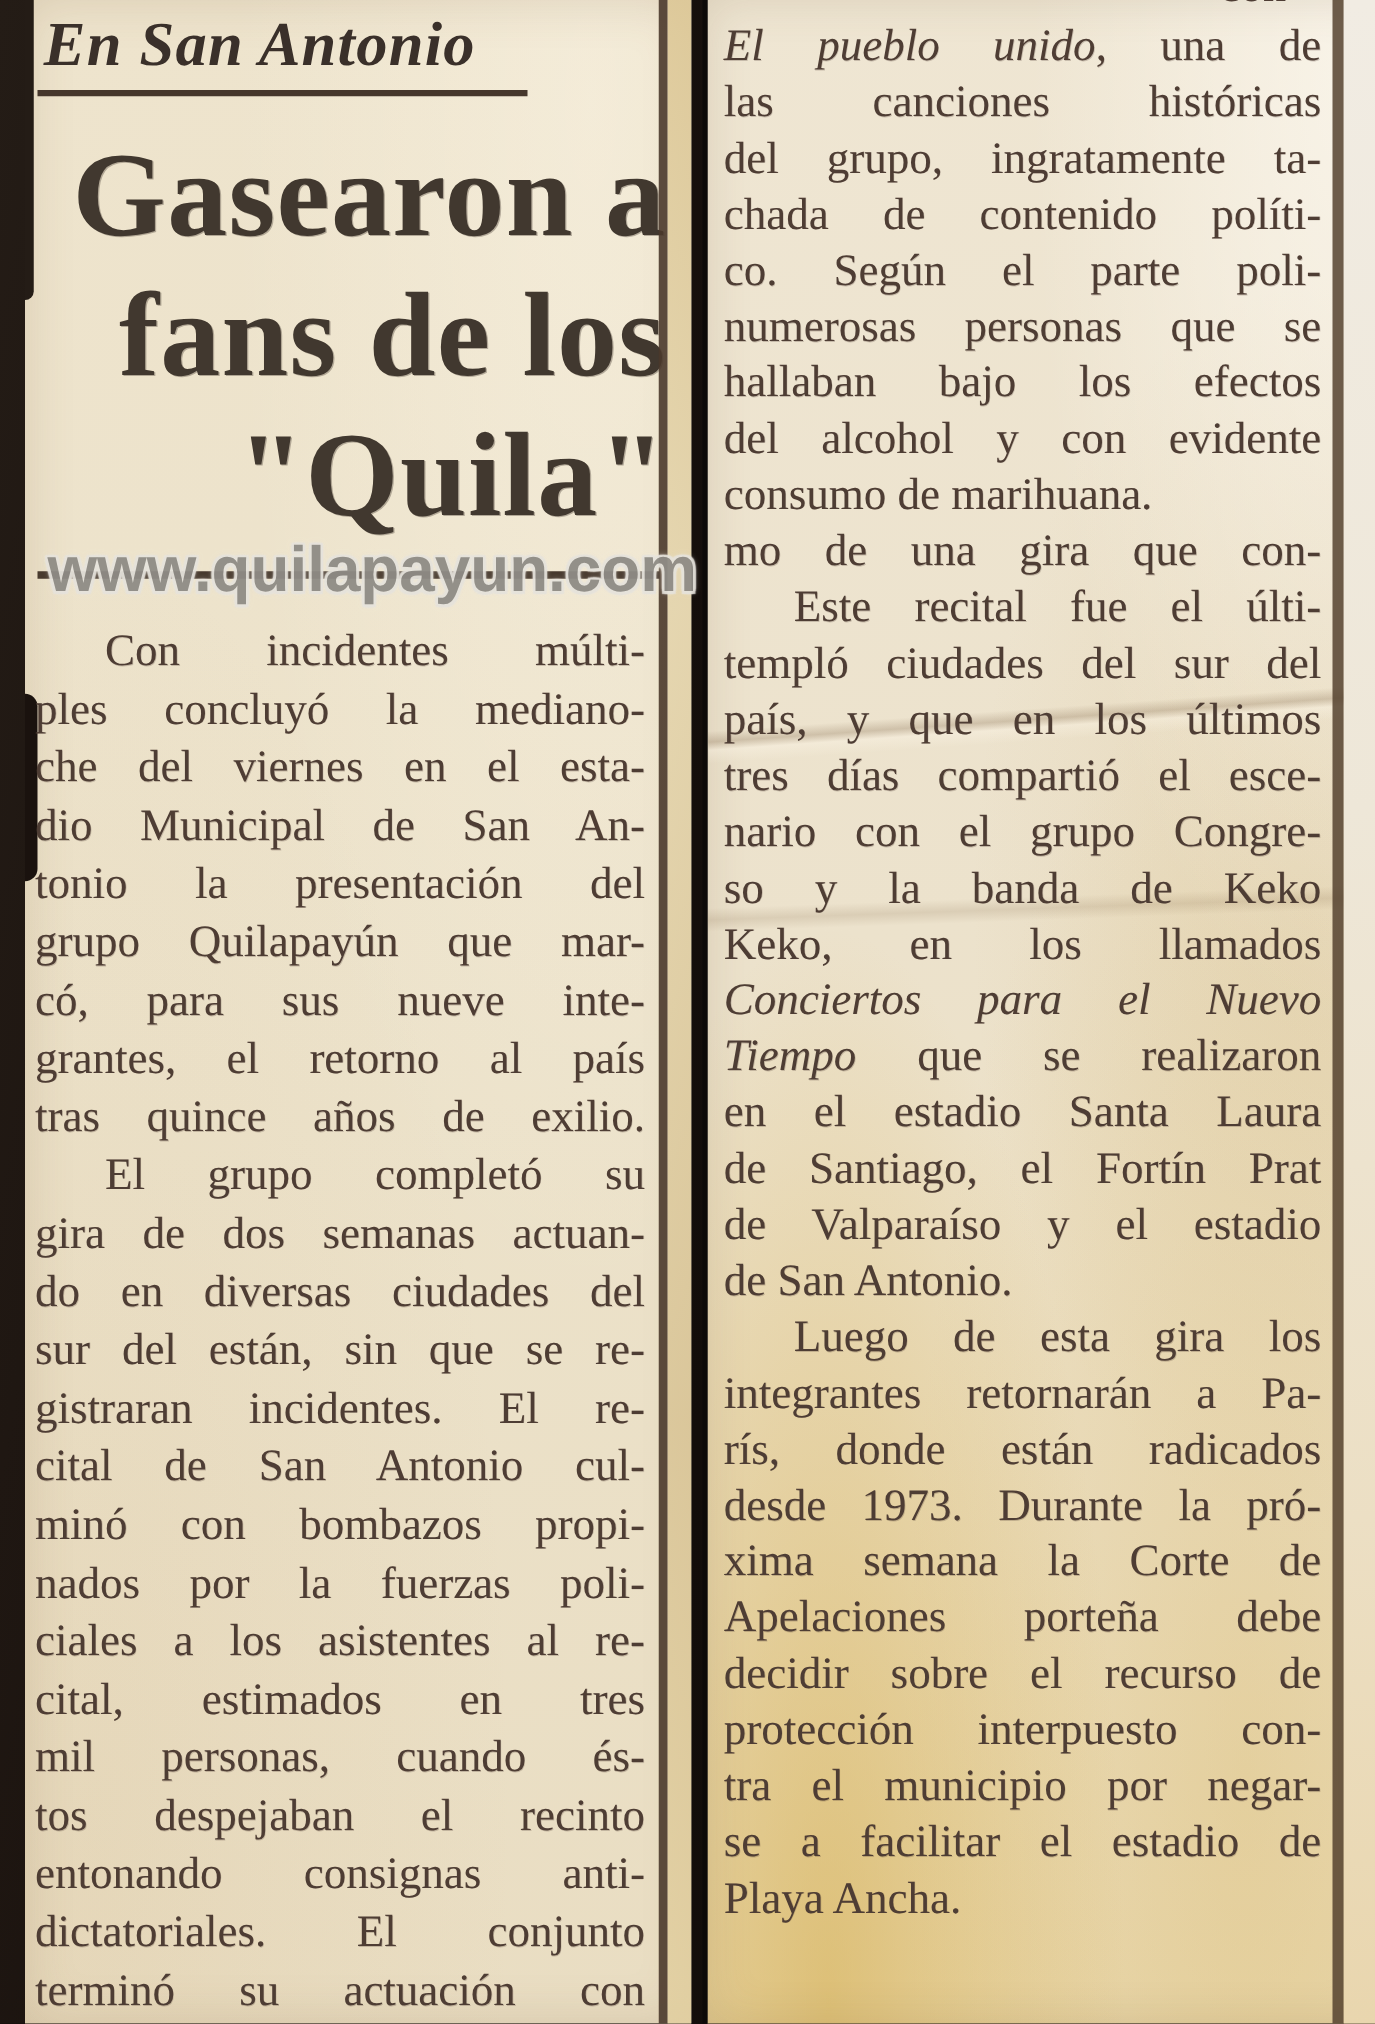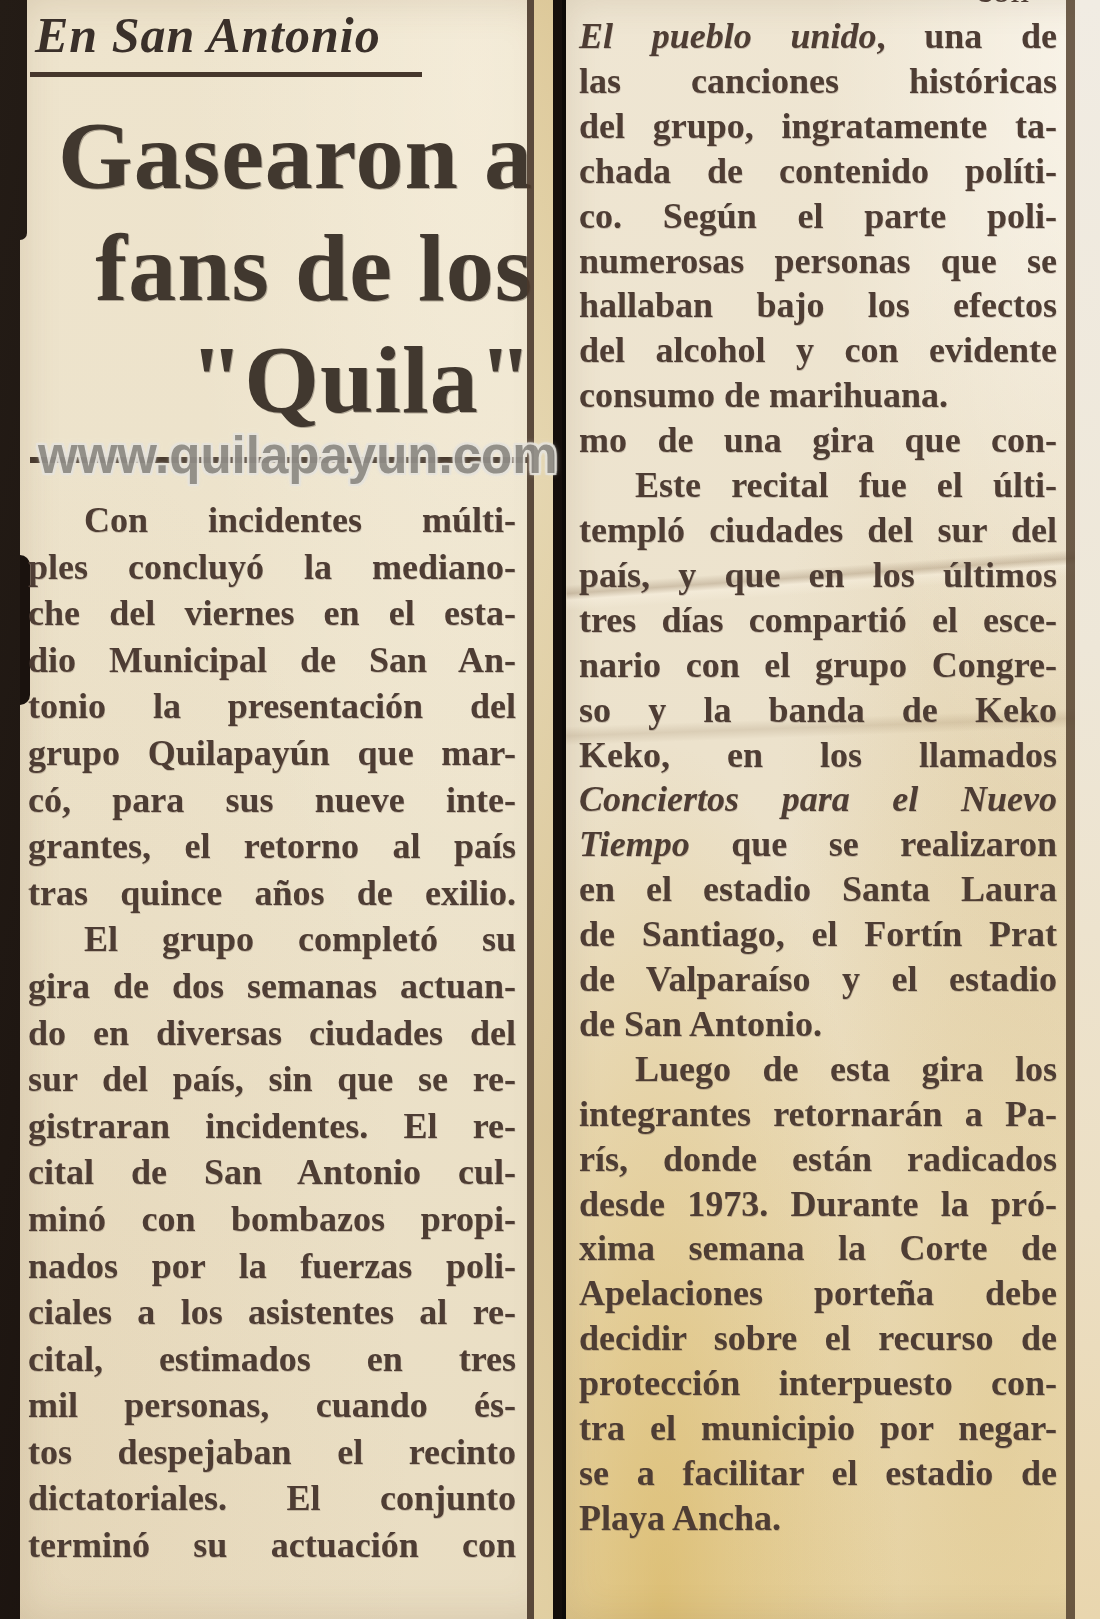--- a/index.html
+++ b/index.html
@@ -28,21 +28,21 @@
     font-size:50px;font-weight:bold;font-style:italic;color:#3a302a;letter-spacing:1px;
   }
   .kicker-rule{position:absolute;left:10px;top:72px;width:392px;height:5px;background:#46372c;}
   .headline{position:absolute;left:8px;top:100px;width:505px;color:#41382f;text-align:right;}
   .headline .hl{
     font-size:96px;line-height:112px;font-weight:bold;letter-spacing:1px;white-space:nowrap;
     text-shadow:1px 1px 0 rgba(62,52,44,.35);
   }
   .headline-rule{position:absolute;left:10px;top:457px;width:498px;height:6px;background:#483a2e;}
 
-  .body-col{position:absolute;color:#4e3d34;font-weight:bold;}
+  .body-col{position:absolute;color:#4e3d34;}
   .body-left{left:8px;top:497px;width:488px;font-size:36px;line-height:46.6px;}
   .body-right{left:13px;top:14px;width:478px;font-size:36px;line-height:44.9px;}
   .line{text-align:justify;text-align-last:justify;white-space:nowrap;
     text-shadow:0.5px 0.5px 0 rgba(78,61,52,.25);}
   .line.last{text-align-last:left;}
   .line.indent{text-indent:56px;}
   .line .it{font-style:italic;}
 
   .frag-bottom{
     position:absolute;left:8px;top:1615px;width:488px;font-size:36px;color:#4e3d34;
@@ -106,29 +106,30 @@
         <div class="line"><span>che del viernes en el esta-</span></div>
         <div class="line"><span>dio Municipal de San An-</span></div>
         <div class="line"><span>tonio la presentación del</span></div>
         <div class="line"><span>grupo Quilapayún que mar-</span></div>
         <div class="line"><span>có, para sus nueve inte-</span></div>
         <div class="line"><span>grantes, el retorno al país</span></div>
         <div class="line"><span>tras quince años de exilio.</span></div>
         <div class="line indent"><span>El grupo completó su</span></div>
         <div class="line"><span>gira de dos semanas actuan-</span></div>
         <div class="line"><span>do en diversas ciudades del</span></div>
-        <div class="line"><span>sur del país, sin que se re-</span></div>
+        <div class="line"><span>sur del están, sin que se re-</span></div>
         <div class="line"><span>gistraran incidentes. El re-</span></div>
         <div class="line"><span>cital de San Antonio cul-</span></div>
         <div class="line"><span>minó con bombazos propi-</span></div>
         <div class="line"><span>nados por la fuerzas poli-</span></div>
         <div class="line"><span>ciales a los asistentes al re-</span></div>
         <div class="line"><span>cital, estimados en tres</span></div>
         <div class="line"><span>mil personas, cuando és-</span></div>
         <div class="line"><span>tos despejaban el recinto</span></div>
+        <div class="line"><span>entonando consignas anti-</span></div>
         <div class="line"><span>dictatoriales. El conjunto</span></div>
         <div class="line"><span>terminó su actuación con</span></div>
       </div>
     <div class="frag-bottom">El</div>
     <div class="left-sliver"></div>
     <div class="left-edge-rule"></div>
   </div>
 
   <div class="clip-right">
     <div class="crease-1"></div>

